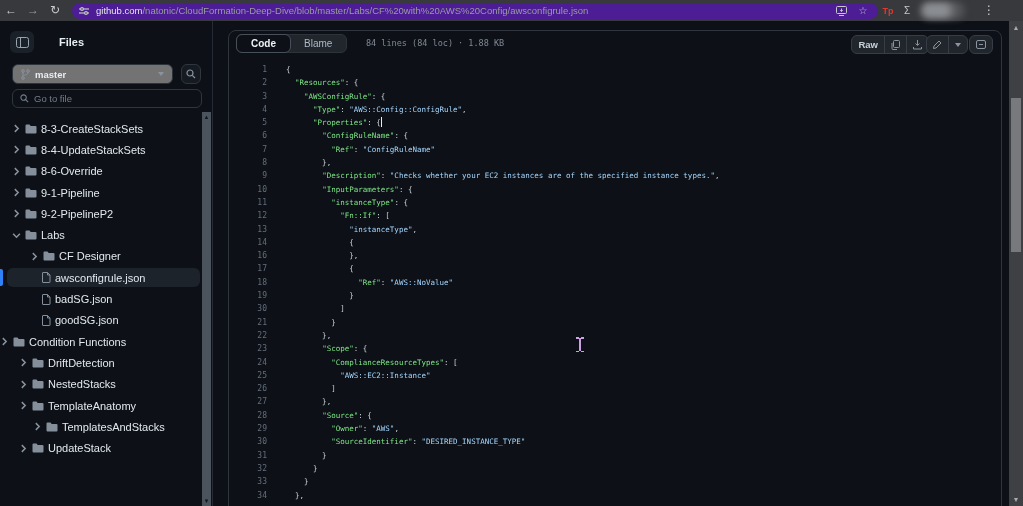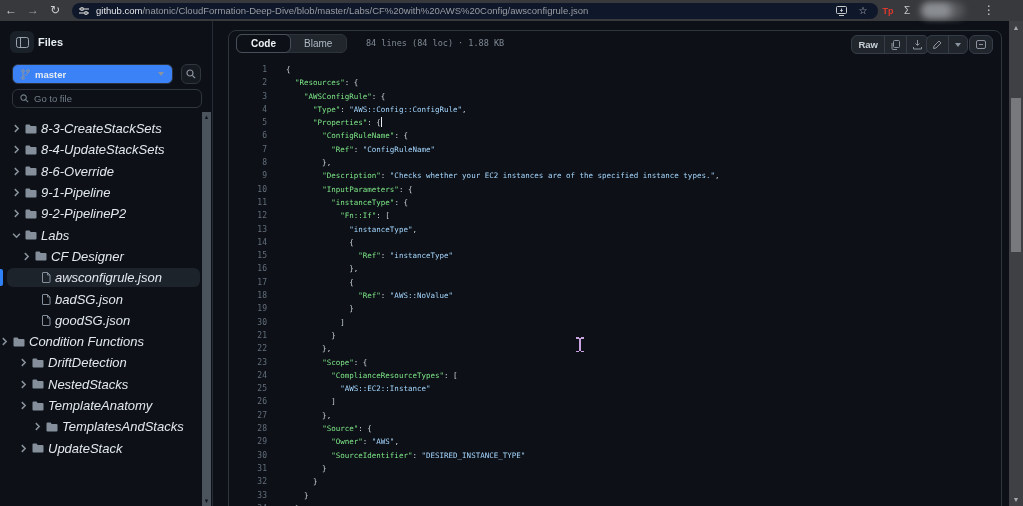--- a/index.html
+++ b/index.html
@@ -5,64 +5,64 @@
   * { margin:0; padding:0; box-sizing:border-box; }
   html,body { width:1023px; height:506px; overflow:hidden; background:#0d1117;
               font-family:"Liberation Sans","DejaVu Sans",sans-serif; }
 
   
   .browser-bar { position:absolute; left:0; top:0; width:1023px; height:21px;
                  background:#38393d; display:flex; align-items:center; z-index:30; }
   .nav-ico { color:#c9cbce; font-size:12px; line-height:21px; width:22px; text-align:center; }
   .nav-ico.dim { color:#9a9ca0; }
   .omnibox { display:flex; align-items:center; height:16px; border-radius:8px;
-             background:#0f172a; margin-left:6px; width:806px; padding:0 6px; }
+             background:#4c1d95; margin-left:6px; width:806px; padding:0 6px; }
   .url { font-size:9.5px; margin-left:6px; flex:1; white-space:nowrap; overflow:hidden; color:#9a9ca1; }
   .url b { color:#e6e7e9; font-weight:normal; }
   .ext-badge { color:#e0382e; font-weight:bold; font-size:9px; width:20px; text-align:center; }
   .ext-sigma { color:#c6c8ca; font-size:10px; width:18px; text-align:center; }
   .avatar-blur { width:46px; height:17px; border-radius:9px; margin:0 4px;
                  background:radial-gradient(circle at 35% 50%, #8a8d91 0 35%, #5a5c60 60%, #434549 100%);
                  filter:blur(3px); }
   .obx-ico { width:18px; text-align:center; color:#c6c8ca; font-size:10px; }
 
   
   .win-scroll { position:absolute; right:0; top:21px; width:14px; height:485px; background:#3f4043; z-index:25; }
   .win-scroll .thumb { position:absolute; left:2px; width:10px; top:77px; height:154px; background:#77797d; }
   .win-scroll .arr { position:absolute; left:0; width:14px; text-align:center; color:#a7a9ac; font-size:7px; }
 
   
   .page { position:absolute; left:0; top:21px; width:1023px; height:485px; background:#0d1117; }
 
   
   .sidebar { position:absolute; left:0; top:0; width:213px; height:485px; border-right:1px solid #262c36; }
-  .files-head { position:absolute; left:10px; top:10px; display:flex; align-items:center; gap:4px; }
+  .files-head { position:absolute; left:10px; top:10px; display:flex; align-items:center; gap:25px; }
   .panel-btn { width:24px; height:22px; border-radius:6px; display:flex; align-items:center;
                justify-content:center; background:#1b2129; }
   .files-title { font-size:11px; font-weight:bold; color:#e6edf3; }
   .branch-row { position:absolute; left:12px; top:43px; display:flex; gap:8px; }
-  .branch-btn { width:161px; height:20px; background:#3b82f6; border:1px solid #2d333b; border-radius:6px;
+  .branch-btn { width:161px; height:20px; background:#737373; border:1px solid #2d333b; border-radius:6px;
                 display:flex; align-items:center; padding:0 8px; gap:5px; }
   .branch-label { font-size:9.5px; font-weight:bold; color:#e6edf3; flex:1; }
   .caret-dn { width:0; height:0; border-left:3.5px solid transparent; border-right:3.5px solid transparent;
               border-top:4px solid #8b949e; }
   .sq-btn { width:20px; height:20px; border:1px solid #30363d; background:#161b22; border-radius:6px;
             display:flex; align-items:center; justify-content:center; }
   .goto { position:absolute; left:12px; top:68px; width:190px; height:19px; border:1px solid #30363d;
           border-radius:6px; display:flex; align-items:center; padding:0 7px; gap:5px; background:#0d1117; }
   .goto-ph { font-size:9.5px; color:#737e89; }
 
   .tree { position:absolute; left:0; top:97px; width:202px; }
   .trow { height:21.3px; display:flex; align-items:center; position:relative; }
   .trow .hl { position:absolute; left:7px; right:2px; top:1px; bottom:1px; border-radius:6px; }
   .trow.sel .hl { background:#1d232b; }
   .trow.sel::before { content:""; position:absolute; left:-0px; top:2px; width:3px; height:17px;
                       background:#2f81f7; border-radius:0 2px 2px 0; }
   .trow .inner { position:relative; display:flex; align-items:center; gap:4px; }
-  .tlabel { font-size:13px; color:#e2e8ee; white-space:nowrap;font-style:italic; }
+  .tlabel { font-size:11px; color:#e2e8ee; white-space:nowrap; }
   .chev { width:9px; display:flex; justify-content:center; }
   .side-scroll { position:absolute; right:1px; top:91px; width:9px; height:394px; background:#4b545d; }
   .side-scroll .sarr { position:absolute; left:0; width:9px; text-align:center; color:#12161c; font-size:6px; }
 
   
   .main-box { position:absolute; left:228px; top:9px; width:774px; height:480px;
               border:1px solid #2f353d; border-radius:8px 8px 0 0; background:#0d1117; }
   .box-head { position:absolute; left:0; top:0; right:0; height:27px; }
   .seg { position:absolute; left:7px; top:3px; height:19px; background:#21262d; border:1px solid #2d333b;
          border-radius:6px; display:flex; }
@@ -247,21 +247,21 @@
               <path d="M1 2.5l3 3 3-3" fill="none" stroke="#8b949e" stroke-width="1.3"></path>
             </svg>
             <svg width="12" height="10" viewBox="0 0 12 10">
               <path d="M0.5 1.5A1 1 0 0 1 1.5 0.5h3l1.2 1.5h4.8a1 1 0 0 1 1 1v5.5a1 1 0 0 1-1 1h-9a1 1 0 0 1-1-1z" fill="#848f9b"></path>
             </svg>
             <span class="tlabel">Labs</span>
           </div>
         </div>
         <div class="trow">
           <div class="hl"></div>
-          <div class="inner" style="padding-left:22px">
+          <div class="inner" style="padding-left:30px">
             <svg class="chev" width="9" height="9" viewBox="0 0 8 8">
               <path d="M2.5 1l3 3-3 3" fill="none" stroke="#8b949e" stroke-width="1.3"></path>
             </svg>
             <svg width="12" height="10" viewBox="0 0 12 10">
               <path d="M0.5 1.5A1 1 0 0 1 1.5 0.5h3l1.2 1.5h4.8a1 1 0 0 1 1 1v5.5a1 1 0 0 1-1 1h-9a1 1 0 0 1-1-1z" fill="#848f9b"></path>
             </svg>
             <span class="tlabel">CF Designer</span>
           </div>
         </div>
         <div class="trow sel">
@@ -428,21 +428,20 @@
         <div class="cl"><span class="ln">5</span><span class="lc">      <span class="tk">"Properties"</span>: {<span class="caret"></span></span></div>
         <div class="cl"><span class="ln">6</span><span class="lc">        <span class="tk">"ConfigRuleName"</span>: {</span></div>
         <div class="cl"><span class="ln">7</span><span class="lc">          <span class="tk">"Ref"</span>: <span class="ts">"ConfigRuleName"</span></span></div>
         <div class="cl"><span class="ln">8</span><span class="lc">        },</span></div>
         <div class="cl"><span class="ln">9</span><span class="lc">        <span class="tk">"Description"</span>: <span class="ts">"Checks whether your EC2 instances are of the specified instance types."</span>,</span></div>
         <div class="cl"><span class="ln">10</span><span class="lc">        <span class="tk">"InputParameters"</span>: {</span></div>
         <div class="cl"><span class="ln">11</span><span class="lc">          <span class="tk">"instanceType"</span>: {</span></div>
         <div class="cl"><span class="ln">12</span><span class="lc">            <span class="tk">"Fn::If"</span>: [</span></div>
         <div class="cl"><span class="ln">13</span><span class="lc">              <span class="ts">"instanceType"</span>,</span></div>
         <div class="cl"><span class="ln">14</span><span class="lc">              {</span></div>
-        <div class="cl"><span class="ln">15</span><span class="lc">                <span class="tk">"Ref"</span>: <span class="ts">"instanceType"</span></span></div>
         <div class="cl"><span class="ln">16</span><span class="lc">              },</span></div>
         <div class="cl"><span class="ln">17</span><span class="lc">              {</span></div>
         <div class="cl"><span class="ln">18</span><span class="lc">                <span class="tk">"Ref"</span>: <span class="ts">"AWS::NoValue"</span></span></div>
         <div class="cl"><span class="ln">19</span><span class="lc">              }</span></div>
         <div class="cl"><span class="ln">30</span><span class="lc">            ]</span></div>
         <div class="cl"><span class="ln">21</span><span class="lc">          }</span></div>
         <div class="cl"><span class="ln">22</span><span class="lc">        },</span></div>
         <div class="cl"><span class="ln">23</span><span class="lc">        <span class="tk">"Scope"</span>: {</span></div>
         <div class="cl"><span class="ln">24</span><span class="lc">          <span class="tk">"ComplianceResourceTypes"</span>: [</span></div>
         <div class="cl"><span class="ln">25</span><span class="lc">            <span class="ts">"AWS::EC2::Instance"</span></span></div>

